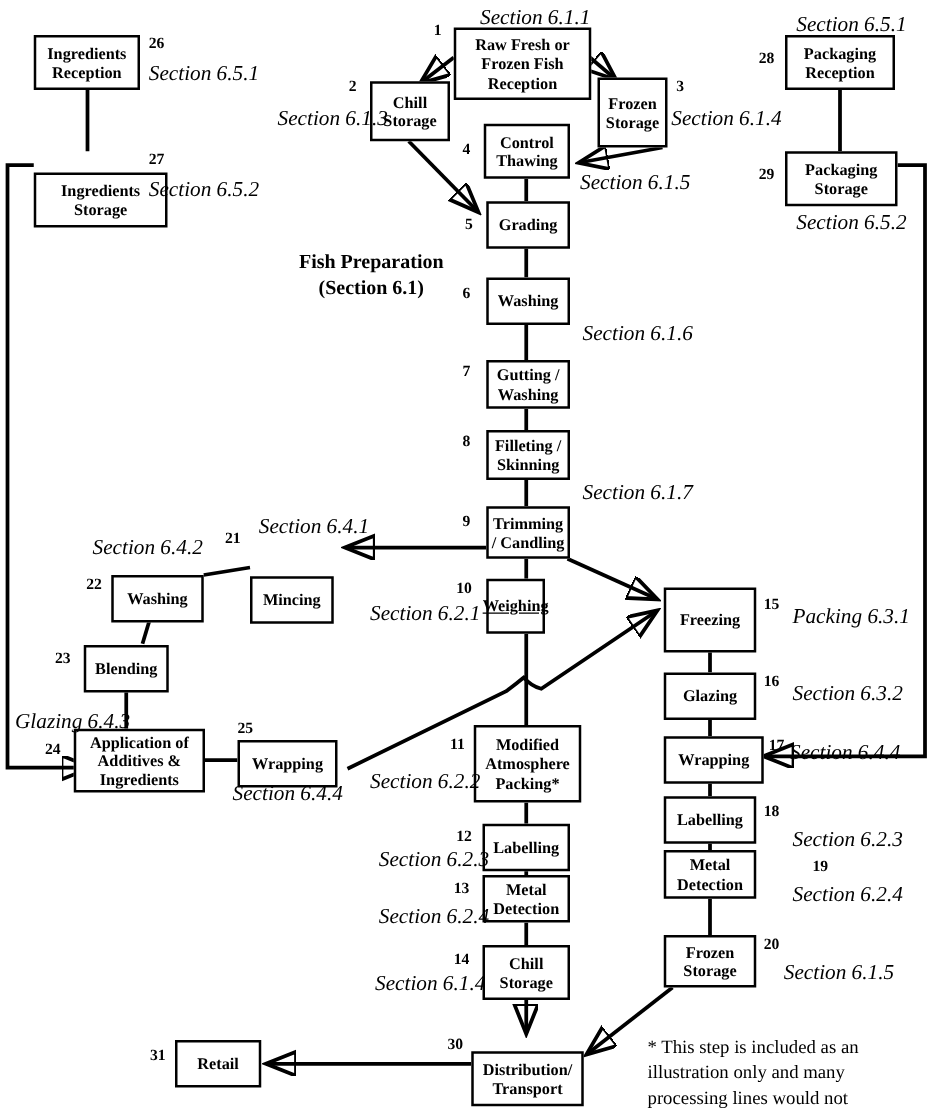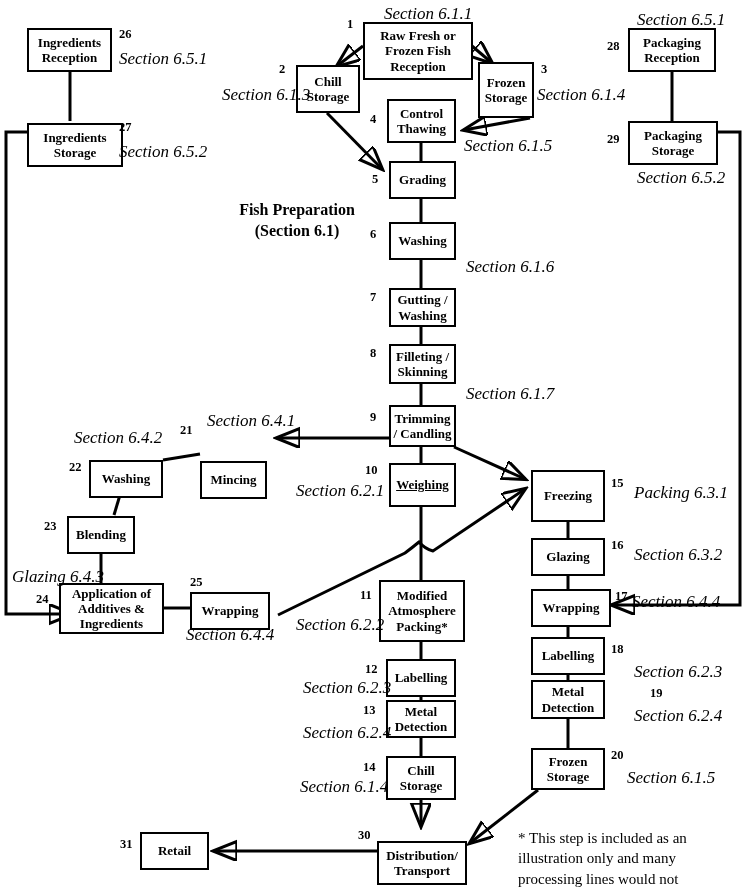--- a/index.html
+++ b/index.html
@@ -146,38 +146,38 @@
 
   <div class="box" style="left:363px;top:22px;width:110px;height:58px;">Raw Fresh or Frozen Fish Reception</div>
   <div class="box" style="left:296px;top:65px;width:64px;height:48px;">Chill Storage</div>
   <div class="box" style="left:478px;top:62px;width:56px;height:56px;">Frozen Storage</div>
   <div class="box" style="left:387px;top:99px;width:69px;height:44px;font-family:Liberation Serif, serif;">Control Thawing</div>
   <div class="box" style="left:389px;top:161px;width:67px;height:37px;">Grading</div>
   <div class="box" style="left:389px;top:222px;width:67px;height:36px;">Washing</div>
   <div class="box" style="left:389px;top:288px;width:67px;height:39px;">Gutting / Washing</div>
   <div class="box" style="left:389px;top:344px;width:67px;height:40px;">Filleting / Skinning</div>
   <div class="box" style="left:389px;top:405px;width:67px;height:42px;">Trimming / Candling</div>
-  <div class="box" style="left:389px;top:463px;width:67px;height:44px;text-decoration:underline;">Weighing</div>
+  <div class="box" style="left:389px;top:463px;width:47px;height:44px;text-decoration:underline;">Weighing</div>
   <div class="box" style="left:379px;top:580px;width:86px;height:62px;">Modified Atmosphere Packing*</div>
   <div class="box" style="left:386px;top:659px;width:70px;height:35px;">Labelling</div>
   <div class="box" style="left:386px;top:700px;width:70px;height:38px;">Metal Detection</div>
   <div class="box" style="left:386px;top:756px;width:70px;height:44px;">Chill Storage</div>
   <div class="box" style="left:531px;top:470px;width:74px;height:52px;">Freezing</div>
   <div class="box" style="left:531px;top:538px;width:74px;height:32px;">Glazing</div>
   <div class="box" style="left:531px;top:589px;width:80px;height:31px;">Wrapping</div>
   <div class="box" style="left:531px;top:637px;width:74px;height:32px;">Labelling</div>
   <div class="box" style="left:531px;top:680px;width:74px;height:39px;">Metal Detection</div>
   <div class="box" style="left:531px;top:748px;width:74px;height:42px;">Frozen Storage</div>
   <div class="box" style="left:200px;top:428px;width:67px;height:34px;margin-top:33px;">Mincing</div>
   <div class="box" style="left:89px;top:460px;width:74px;height:36px;">Washing</div>
   <div class="box" style="left:67px;top:516px;width:68px;height:38px;">Blending</div>
   <div class="box" style="left:59px;top:583px;width:105px;height:51px;">Application of Additives &amp; Ingredients</div>
   <div class="box" style="left:190px;top:592px;width:80px;height:32px;">Wrapping</div>
   <div class="box" style="left:27px;top:28px;width:85px;height:44px;">Ingredients Reception</div>
-  <div class="box" style="left:27px;top:123px;width:96px;height:44px;">Ingredients Storage</div>
+  <div class="box" style="left:27px;top:138px;width:107px;height:44px;">Ingredients Storage</div>
   <div class="box" style="left:628px;top:28px;width:88px;height:44px;">Packaging Reception</div>
   <div class="box" style="left:628px;top:121px;width:90px;height:44px;">Packaging Storage</div>
   <div class="box" style="left:377px;top:828px;width:90px;height:44px;margin-top:13px;">Distribution/ Transport</div>
   <div class="box" style="left:140px;top:832px;width:69px;height:37px;">Retail</div>
 
   <div class="num" style="left:347px;top:17px;">1</div>
   <div class="num" style="left:279px;top:62px;">2</div>
   <div class="num" style="left:541px;top:62px;">3</div>
   <div class="num" style="left:370px;top:112px;">4</div>
   <div class="num" style="left:372px;top:172px;">5</div>

